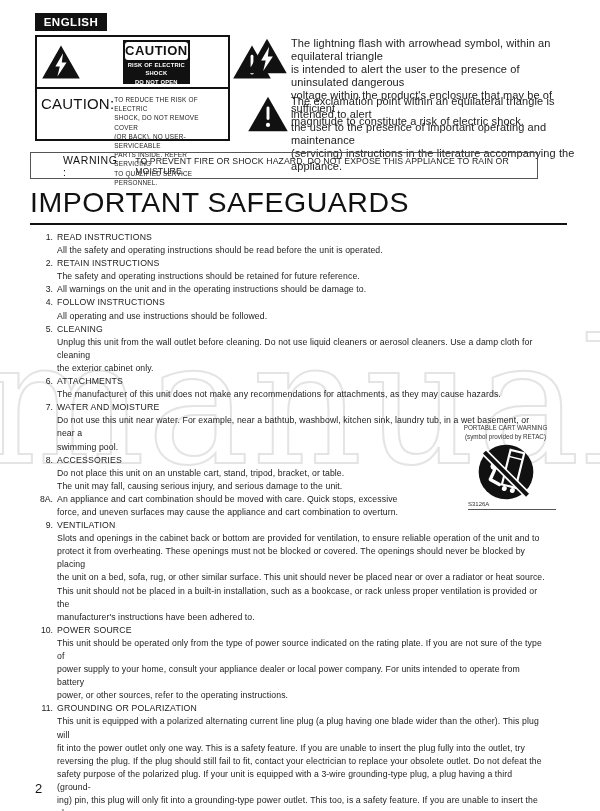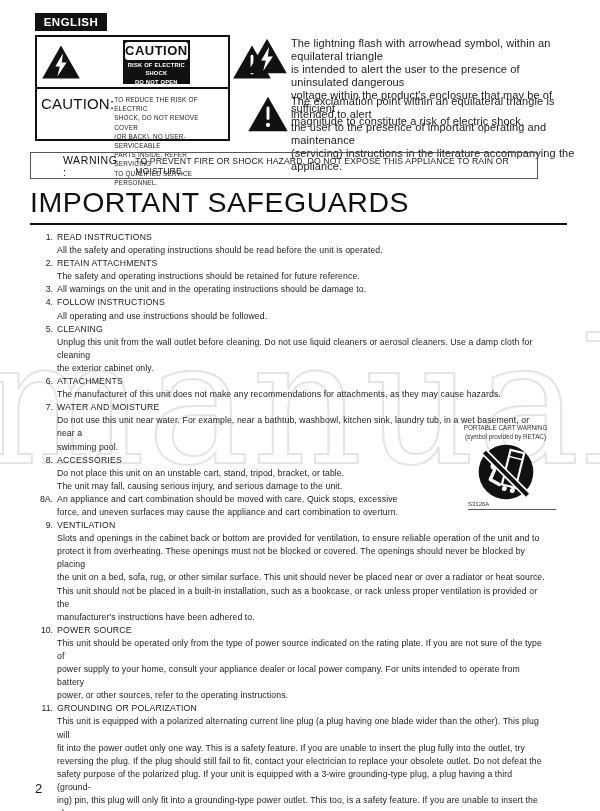--- a/index.html
+++ b/index.html
@@ -153,21 +153,21 @@
     <span class="num">1.</span>
     <div class="content">
       <div class="item-title">READ INSTRUCTIONS</div>
       <div class="item-body">All the safety and operating instructions should be read before the unit is operated.</div>
     </div>
   </div>
 
   <div class="item">
     <span class="num">2.</span>
     <div class="content">
-      <div class="item-title">RETAIN ATTACHMENTS</div>
+      <div class="item-title">RETAIN INSTRUCTIONS</div>
       <div class="item-body">The safety and operating instructions should be retained for future reference.</div>
     </div>
   </div>
 
   <div class="item">
     <span class="num">3.</span>
     <div class="content">
       <div class="item-body">All warnings on the unit and in the operating instructions should be damage to.</div>
     </div>
   </div>

